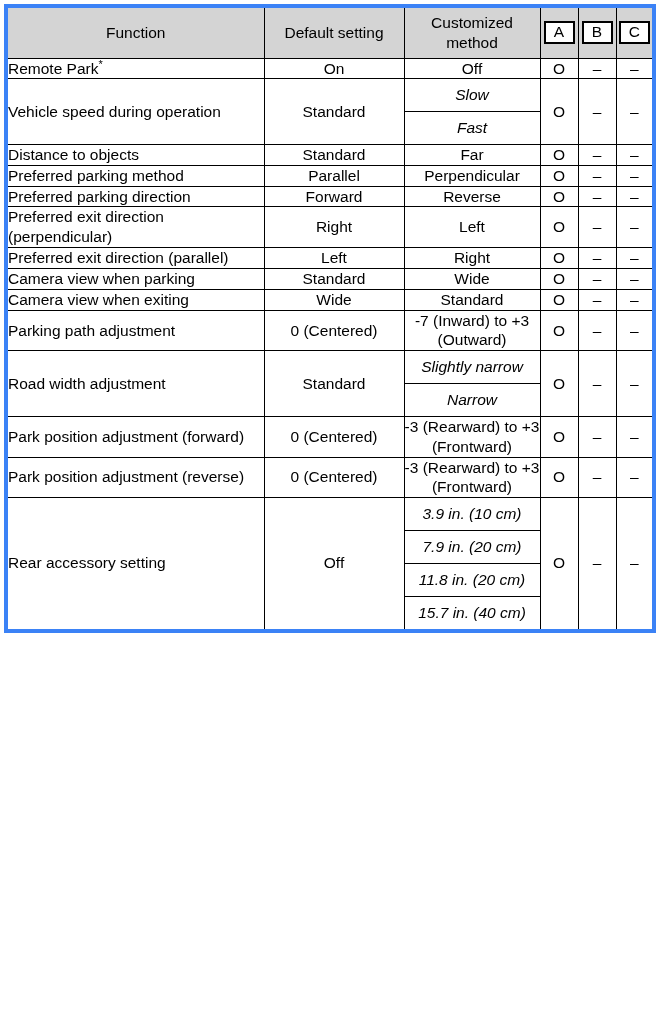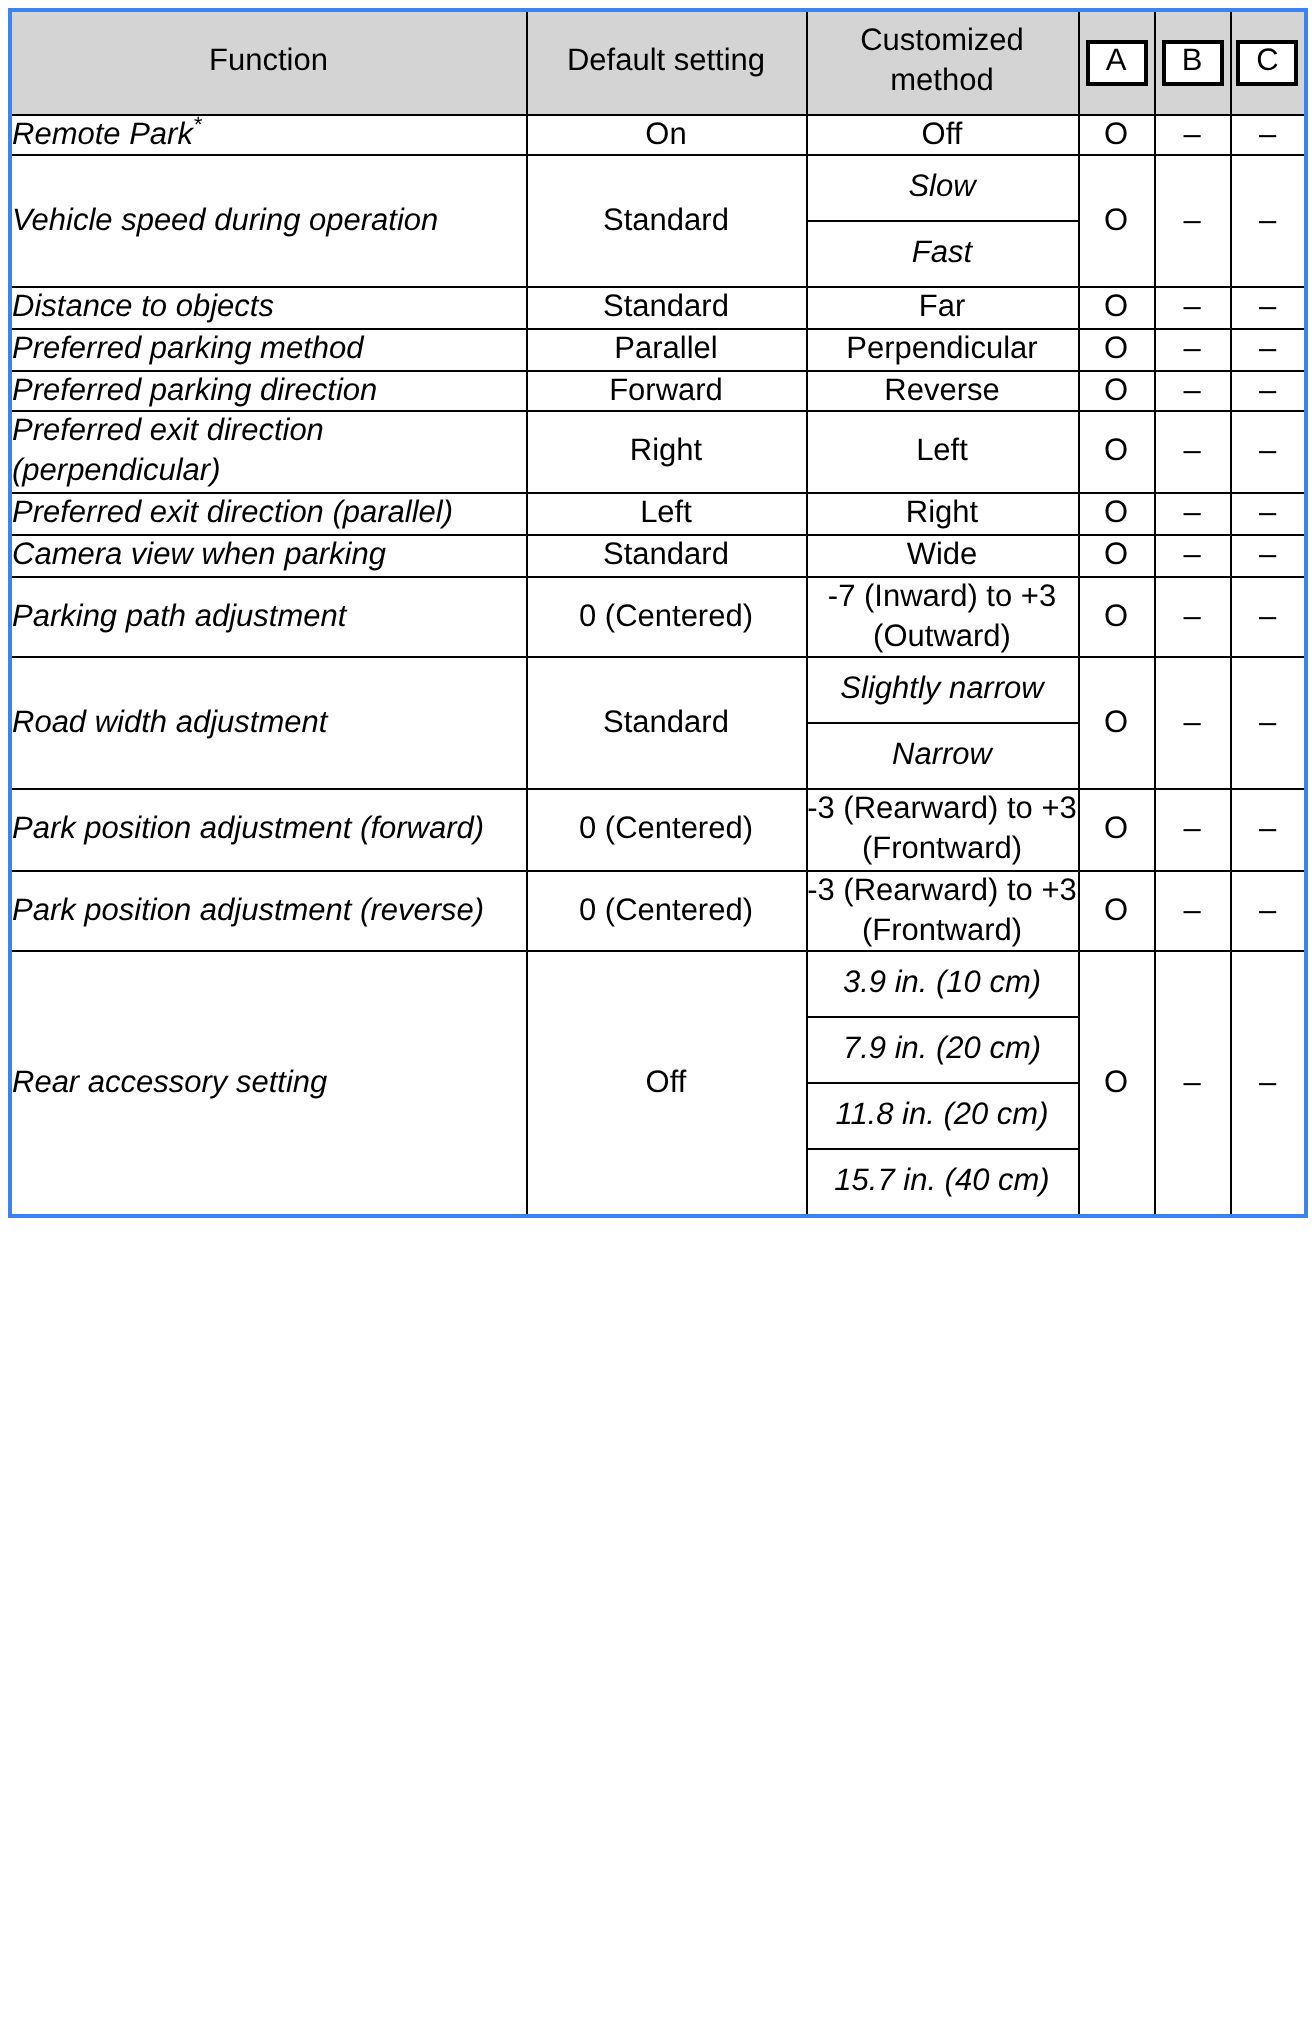--- a/index.html
+++ b/index.html
@@ -13,21 +13,21 @@
     font-family: "Liberation Sans", sans-serif;
     color: #000000;
     -webkit-font-smoothing: antialiased;
   }
 
   #settings-table {
     border-collapse: collapse;
     table-layout: fixed;
     width: 650px;
     margin: 4px 0 0 4px;
-    border: 2px solid #3b82f6;
+    border: 4px solid #3b82f6;
   }
 
   #settings-table col.c-function        { width: 258px; }
   #settings-table col.c-default         { width: 140px; }
   #settings-table col.c-customized      { width: 136px; }
   #settings-table col.c-abc             { width: 38px;  }
 
   #settings-table th,
   #settings-table td {
     border: 1px solid #000;
@@ -58,21 +58,20 @@
     font-size: 15.5px;
     line-height: 1.05;
     text-align: center;
     font-weight: normal;
   }
 
   
   td.fn {
     text-align: left;
     padding: 7px 5px 7px 7px;
-    font-style: italic;
   }
   td.val {
     text-align: center;
     padding: 7px 5px;
   }
   td.mark {
     text-align: center;
     padding: 7px 2px;
     font-size: 15.5px;
   }
@@ -188,20 +187,28 @@
       </tr>
       <tr>
         <td class="fn"><span>Camera view when parking</span></td>
         <td class="val">Standard</td>
         <td class="val">Wide</td>
         <td class="mark">O</td>
         <td class="mark">–</td>
         <td class="mark">–</td>
       </tr>
       <tr>
+        <td class="fn"><span>Camera view when exiting</span></td>
+        <td class="val">Wide</td>
+        <td class="val">Standard</td>
+        <td class="mark">O</td>
+        <td class="mark">–</td>
+        <td class="mark">–</td>
+      </tr>
+      <tr>
         <td class="fn"><span>Parking path adjustment</span></td>
         <td class="val">0 (Centered)</td>
         <td class="val">-7 (Inward) to +3 (Outward)</td>
         <td class="mark">O</td>
         <td class="mark">–</td>
         <td class="mark">–</td>
       </tr>
       <tr>
         <td class="fn"><span>Road width adjustment</span></td>
         <td class="val">Standard</td>

